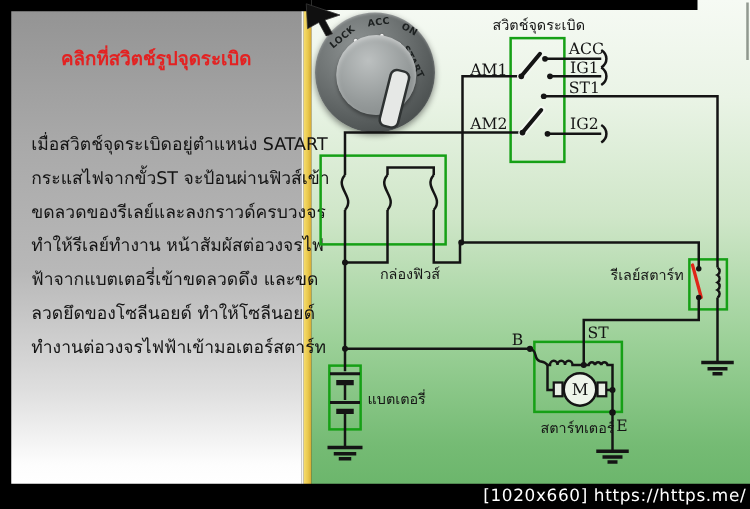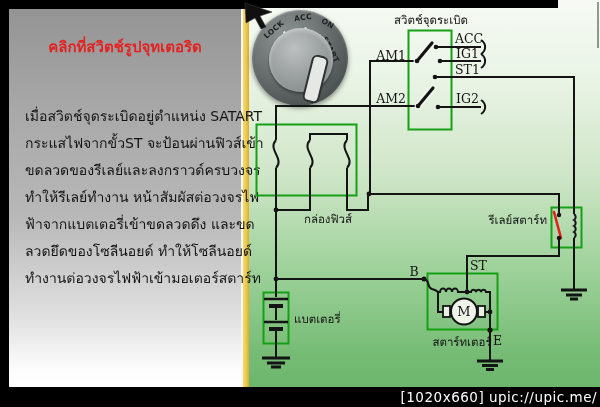--- a/index.html
+++ b/index.html
@@ -62,21 +62,21 @@
 </head>
 <body>
 
 <div class="green-area"></div>
 <div class="top-black"></div>
 <div class="right-edge"></div>
 <div class="white-gap"></div>
 <div class="yellow-strip"></div>
 
 <div class="gray-panel">
-  <div class="panel-title">คลิกที่สวิตช์รูปจุทเตอริด</div>
+  <div class="panel-title">คลิกที่สวิตช์รูปจุดระเบิด</div>
   <div class="panel-body">
     <div class="bl">เมื่อสวิตช์จุดระเบิดอยู่ตำแหน่ง SATART</div>
     <div class="bl">กระแสไฟจากขั้วST จะป้อนผ่านฟิวส์เข้า</div>
     <div class="bl">ขดลวดของรีเลย์และลงกราวด์ครบวงจร</div>
     <div class="bl">ทำให้รีเลย์ทำงาน หน้าสัมผัสต่อวงจรไฟ</div>
     <div class="bl">ฟ้าจากแบตเตอรี่เข้าขดลวดดึง และขด</div>
     <div class="bl">ลวดยึดของโซลีนอยด์ ทำให้โซลีนอยด์</div>
     <div class="bl">ทำงานต่อวงจรไฟฟ้าเข้ามอเตอร์สตาร์ท</div>
   </div>
 </div>
@@ -183,13 +183,13 @@
     <text class="serif" x="414" y="276" font-size="12.5" text-anchor="middle">B</text>
     <text class="serif" x="470" y="270" font-size="12.5">ST</text>
     <text class="serif" x="493" y="345" font-size="12.5">E</text>
     <text x="328" y="223" font-size="11.5" text-anchor="middle">กล่องฟิวส์</text>
     <text x="547" y="224" font-size="11.5" text-anchor="end">รีเลย์สตาร์ท</text>
     <text x="294" y="323" font-size="11.5">แบตเตอรี่</text>
     <text x="462" y="346" font-size="11.5" text-anchor="middle">สตาร์ทเตอร์</text>
   </g>
 </svg>
 
-<div class="watermark">[1020x660] upic://upic.me/</div>
+<div class="watermark">[1020x660] https://https.me/</div>
 
 </body></html>

